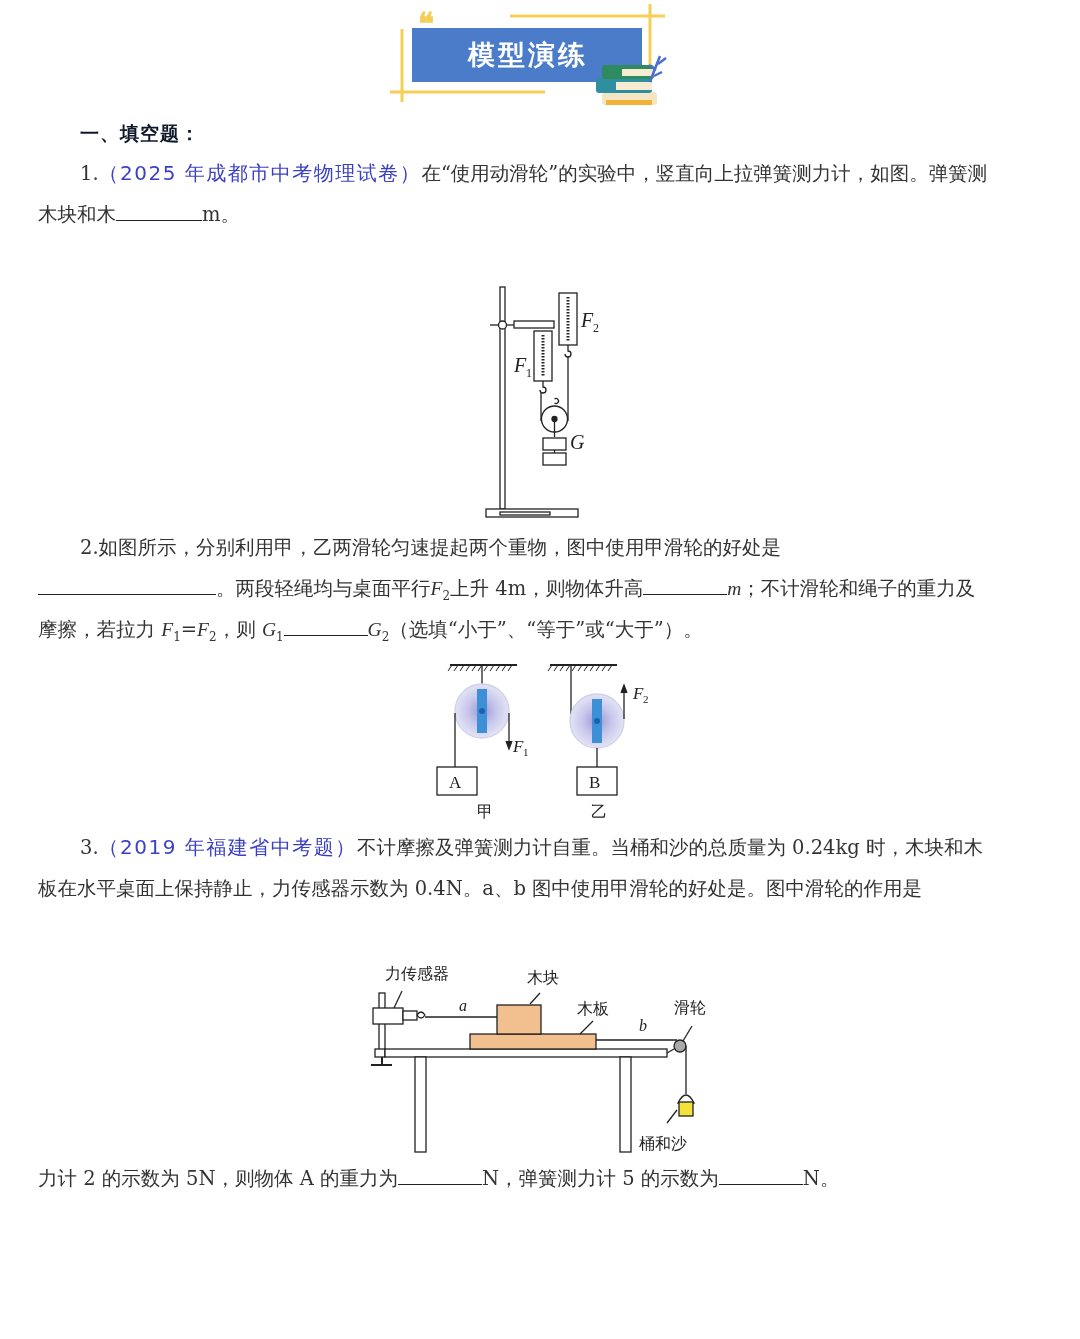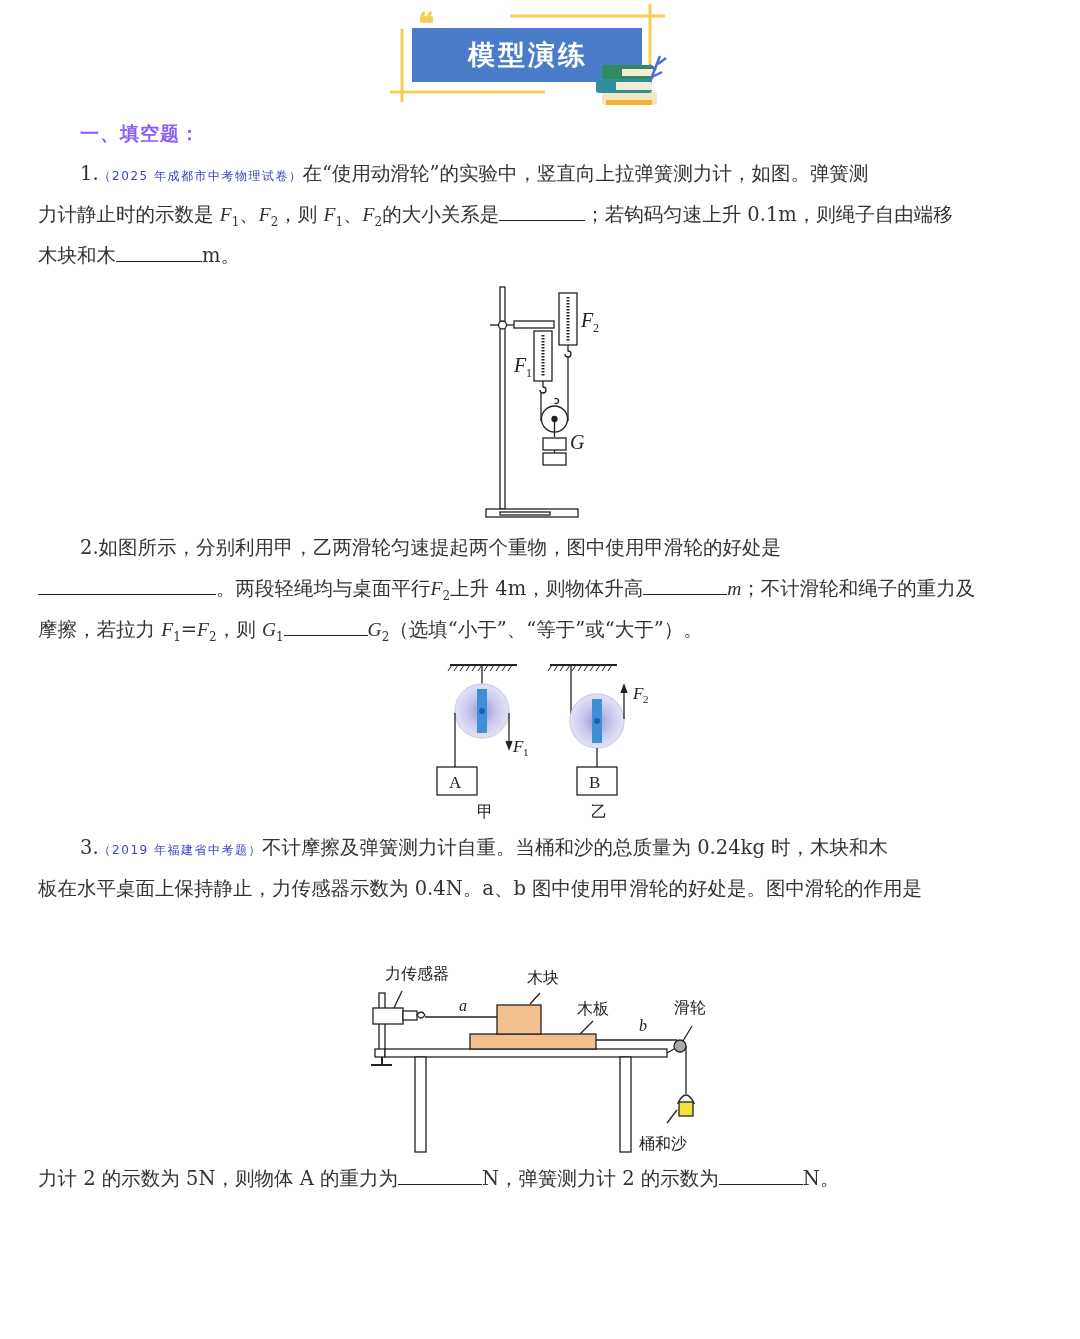--- a/index.html
+++ b/index.html
@@ -1,24 +1,24 @@
 <!DOCTYPE html>
 <html><head>
 <meta charset="utf-8">
 <style>
   html, body { margin:0; padding:0; background:#ffffff; }
   body { width:1080px; height:1339px; position:relative; overflow:hidden;
          font-family:"DejaVu Serif","Liberation Serif",serif; color:#2b2b2b; }
   .banner { position:absolute; left:380px; top:4px; width:300px; height:110px; }
   .section-title { position:absolute; left:80px; top:121px; font-family:"DejaVu Sans","Liberation Sans",sans-serif;
-                   font-weight:bold; font-size:19px; color:#8b5cf6; letter-spacing:1px; }
+                   font-weight:bold; font-size:19px; color:#0f172a; letter-spacing:1px; }
   .para { position:absolute; left:38px; width:972px; font-size:19.5px; line-height:41px; color:#333; }
   .para .line { display:block; white-space:nowrap; height:41px; }
   .indent { padding-left:42px; }
-  .src { color:#3b3fc4; font-family:"DejaVu Sans","Liberation Sans",sans-serif; font-size:12px; letter-spacing:1.5px; }
+  .src { color:#3b3fc4; font-family:"DejaVu Sans","Liberation Sans",sans-serif; font-size:20px; letter-spacing:1.5px; }
   .blank { display:inline-block; border-bottom:1.5px solid #222; height:20px; vertical-align:baseline; }
   i.v { font-style:italic; font-family:"Liberation Serif","DejaVu Serif",serif; }
   sub { font-size:12px; }
   .fig { position:absolute; }
   .fig text { font-family:"Liberation Serif","DejaVu Serif",serif; }
   .cn { font-family:"DejaVu Sans","Liberation Sans",sans-serif; }
 </style>
 </head>
 <body>
 
@@ -51,25 +51,20 @@
         <path d="M274 72 l8 -4"></path>
     </g>
   </svg>
 </div>
 
 <div class="section-title">一、填空题：</div>
 
 <div class="para" style="top:153px;">
   <span class="line indent">
     <span>1.</span><span class="src">（2025 年成都市中考物理试卷）</span><span>在“使用动滑轮”的实验中，竖直向上拉弹簧测力计，如图。弹簧测</span>
-  </span>
-  <span class="line">
-    <span>力计静止时的示数是</span>
-    <i class="v">F</i><sub>1</sub><span>、</span><i class="v">F</i><sub>2</sub><span>，则</span>
-    <i class="v">F</i><sub>1</sub><span>、</span><i class="v">F</i><sub>2</sub><span>的大小关系是</span><span class="blank" style="width:86px"></span><span>；若钩码匀速上升 0.1m，则绳子自由端移</span>
   </span>
   <span class="line">
     <span>木块和木</span><span class="blank" style="width:86px"></span><span>m。</span>
   </span>
 </div>
 
 <div class="fig" style="left:480px; top:283px;">
   <svg width="140" height="240" viewBox="0 0 140 240" stroke="#222" fill="none" stroke-width="1.3">
 
     <rect x="20" y="4" width="5" height="222" fill="#fff"></rect>
@@ -213,15 +208,15 @@
       <text x="309" y="56" font-size="16" class="cn">滑轮</text>
       <text x="274" y="192" font-size="16" class="cn">桶和沙</text>
       <text x="94" y="54" font-size="16" font-style="italic">a</text>
       <text x="274" y="74" font-size="16" font-style="italic">b</text>
     </g>
   </svg>
 </div>
 
 <div class="para" style="top:1158px;">
   <span class="line">
-    <span>力计 2 的示数为 5N，则物体 A 的重力为</span><span class="blank" style="width:84px"></span><span>N，弹簧测力计 2 的示数为</span><span class="blank" style="width:84px"></span><span>N。</span>
+    <span>力计 2 的示数为 5N，则物体 A 的重力为</span><span class="blank" style="width:84px"></span><span>N，弹簧测力计 5 的示数为</span><span class="blank" style="width:84px"></span><span>N。</span>
   </span>
 </div>
 
 </body></html>

